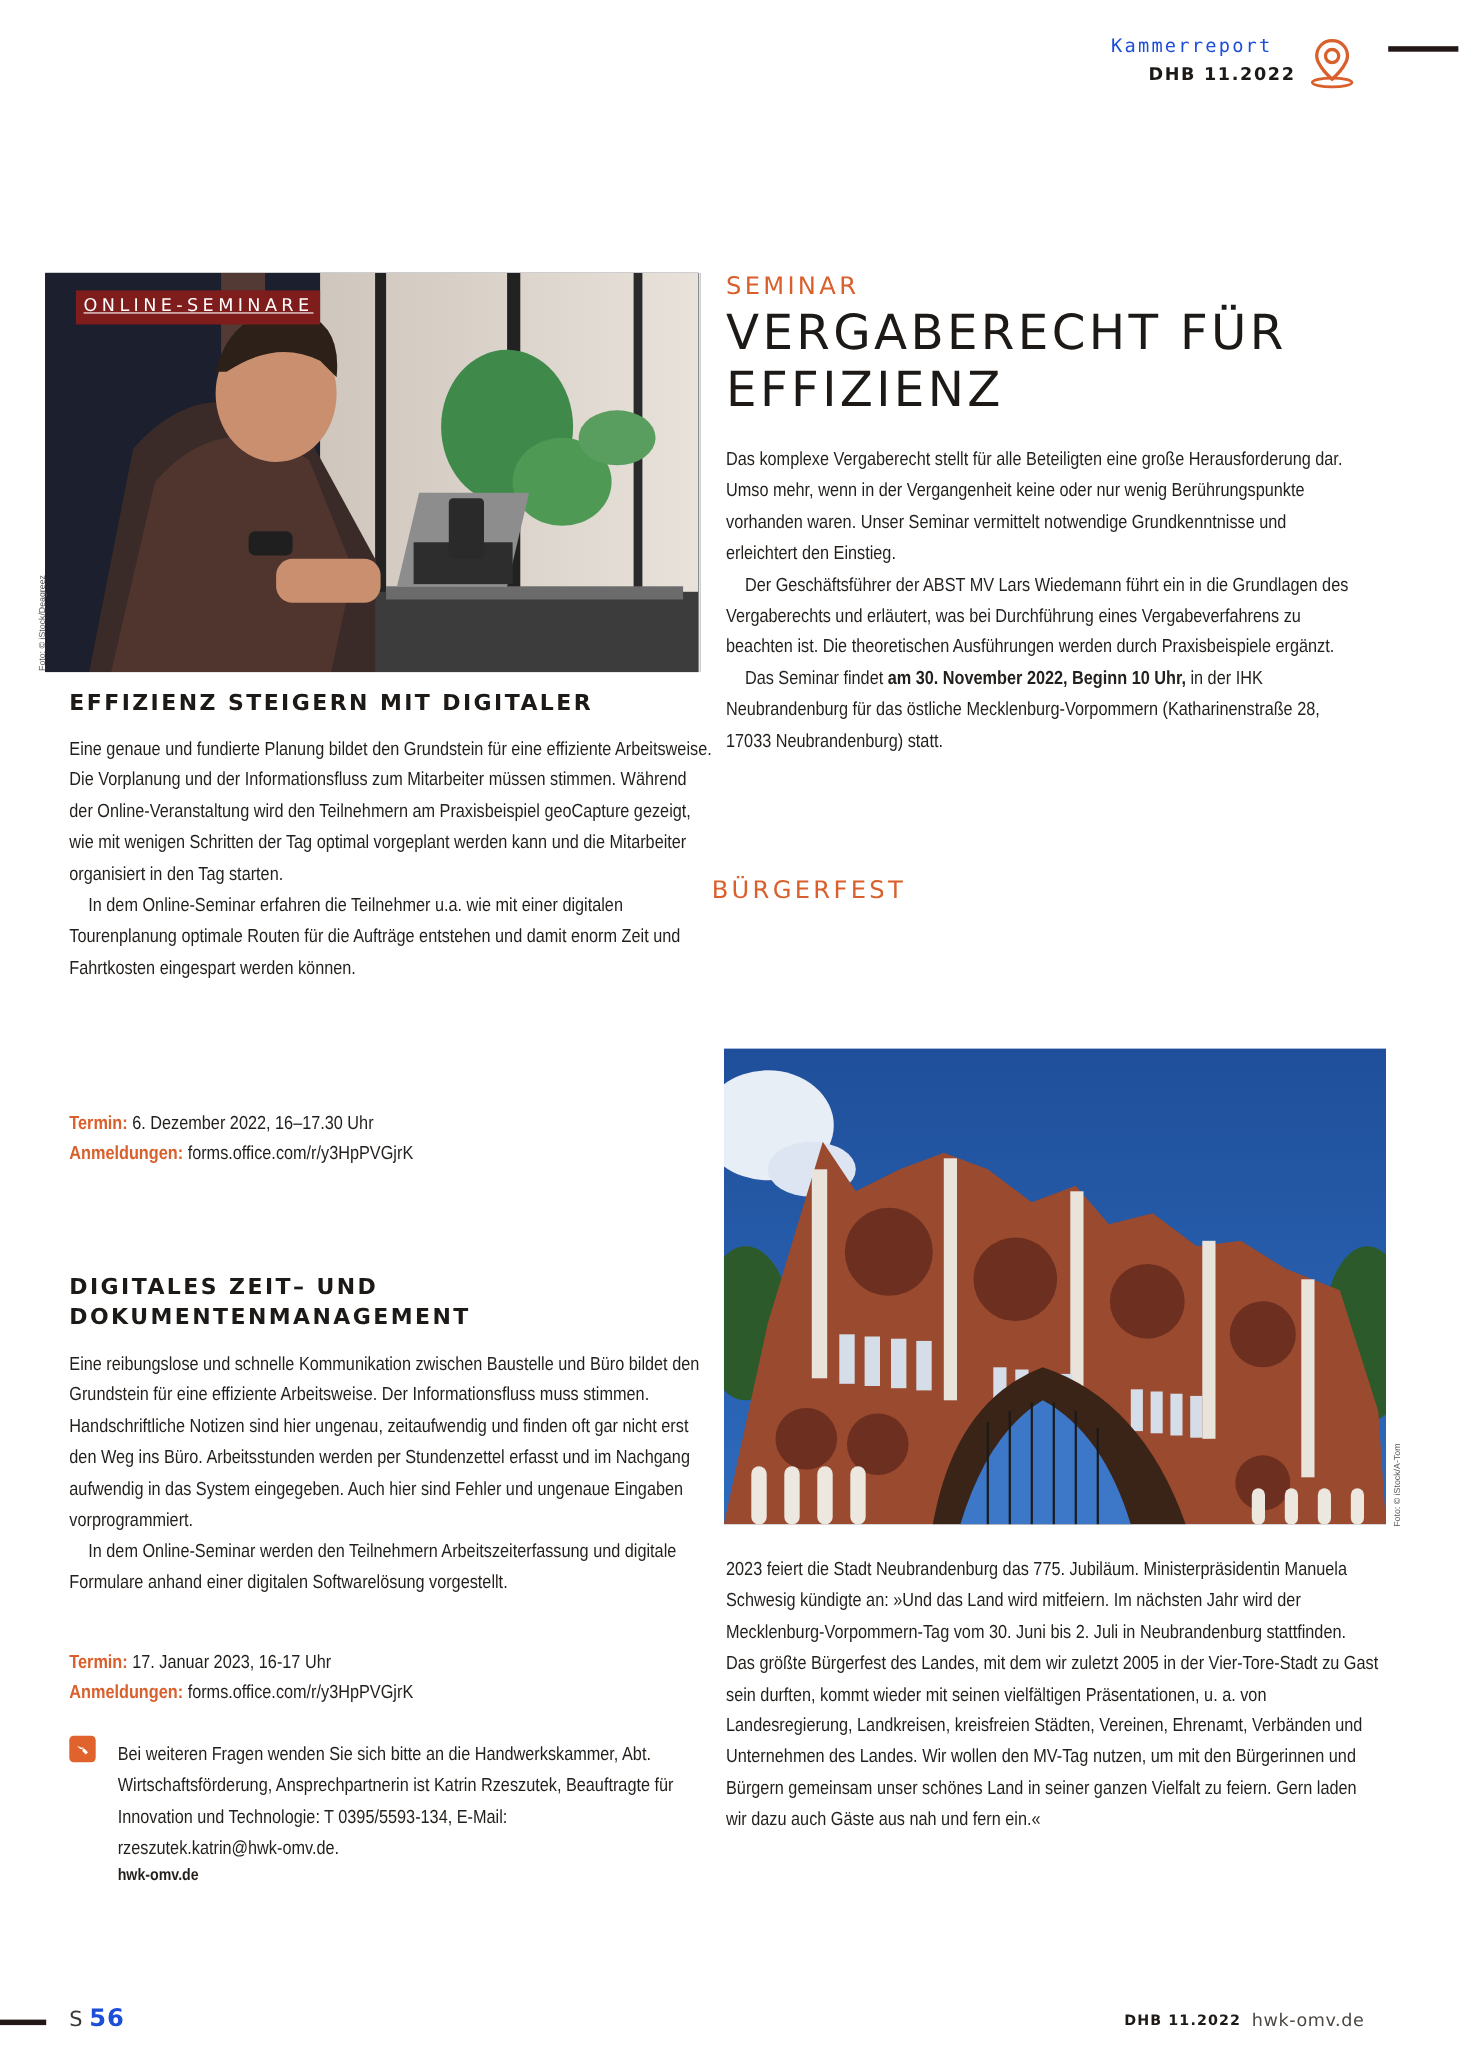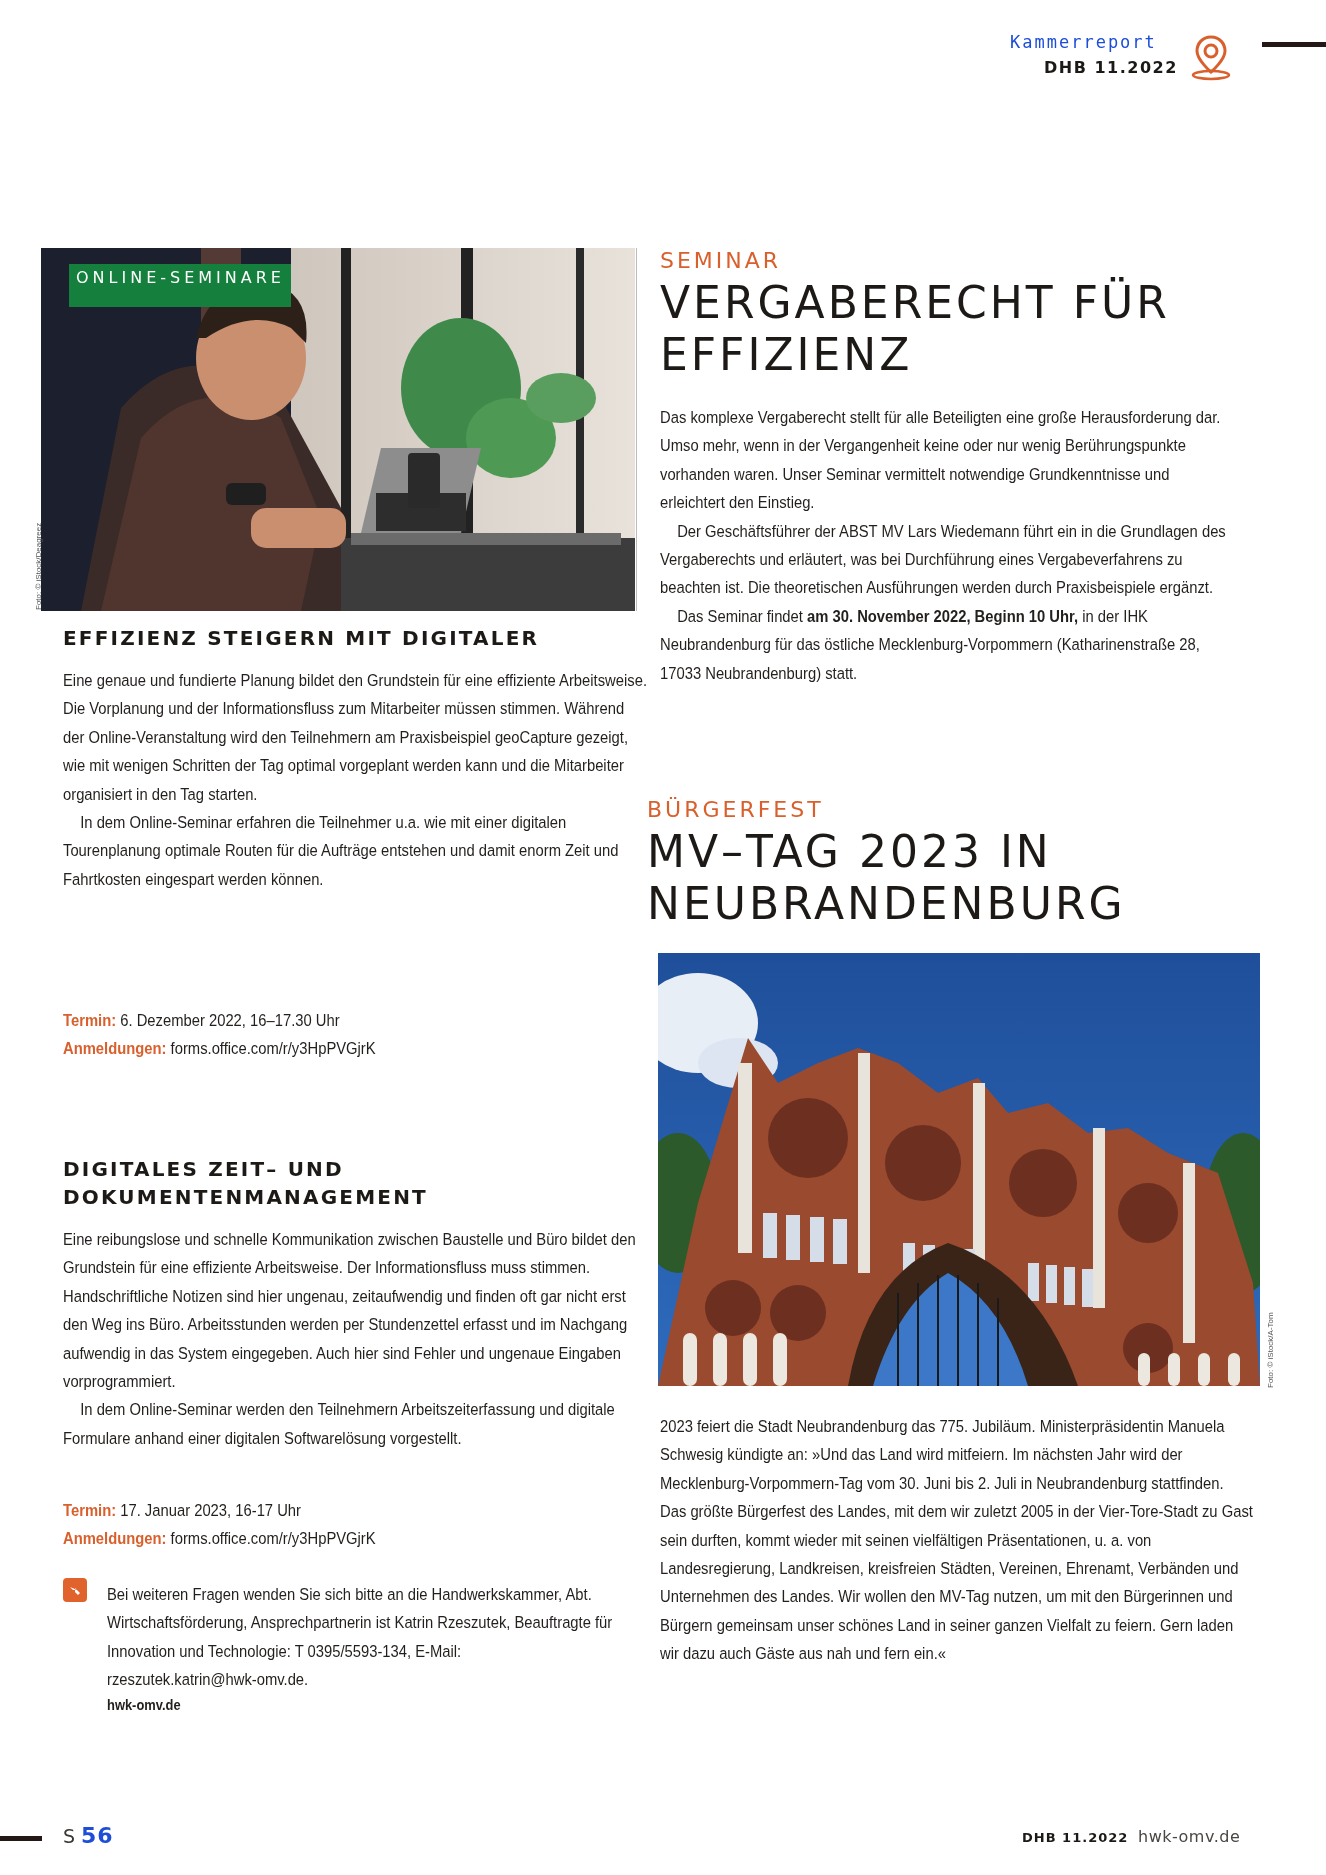--- a/index.html
+++ b/index.html
@@ -10,21 +10,21 @@
 
     
     .hdr-kicker { right: 410px; top: 32px; font-family: "DejaVu Sans Mono", monospace; font-size: 17px; letter-spacing: 2px; color: #1d4ed8; }
     .hdr-issue { right: 410px; top: 58px; font-family: "DejaVu Sans", sans-serif; font-weight: bold; font-size: 16px; letter-spacing: 1.5px; color: #1c1916; }
     .hdr-kicker, .hdr-issue { right: auto; }
     .hdr-pin { left: 1190px; top: 34px; width: 42px; height: 48px; }
     .hdr-rule { left: 1262px; top: 42px; width: 64px; height: 5px; background: #231815; }
 
     
     .photo-left { left: 41px; top: 248px; width: 594px; height: 363px; overflow: hidden; background: #1a1d2a; }
-    .tag { position: absolute; left: 28px; top: 16px; background: #15803d; color: #fff; font-family: "DejaVu Sans", sans-serif; font-size: 16px; letter-spacing: 4px; padding: 4px 6px 20px 7px; }
+    .tag { position: absolute; left: 28px; top: 16px; background: #7f1d1d; color: #fff; font-family: "DejaVu Sans", sans-serif; font-size: 16px; letter-spacing: 4px; padding: 4px 6px 8px 7px; text-decoration: underline; }
     .credit-v { position: absolute; font-family: "Liberation Sans", sans-serif; font-size: 8px; color: #555; transform-origin: left top; transform: rotate(-90deg); white-space: nowrap; }
 
     
     .kicker-orange { font-family: "DejaVu Sans", sans-serif; color: #d9602c; font-size: 22px; letter-spacing: 3px; font-weight: normal; }
     .big-title { font-family: "DejaVu Sans", sans-serif; font-size: 44px; letter-spacing: 3px; line-height: 52px; color: #1c1916; font-weight: normal; }
     .sub-title { font-family: "DejaVu Sans", sans-serif; font-weight: bold; font-size: 20px; letter-spacing: 2.2px; line-height: 28px; color: #1c1916; }
 
     .body-text { font-family: "Liberation Sans", sans-serif; font-size: 17.2px; line-height: 28.4px; color: #231f1c; transform: scaleX(0.86); transform-origin: left top; width: 680px; }
     .body-text p { text-indent: 0; }
     .body-text p.indent { text-indent: 20px; }
@@ -151,24 +151,20 @@
   </h2>
   <div class="body-text" style="margin-top:22px; width:670px;">
     <p>Das komplexe Vergaberecht stellt für alle Beteiligten eine große Herausforderung dar. Umso mehr, wenn in der Vergangenheit keine oder nur wenig Berührungspunkte vorhanden waren. Unser Seminar vermittelt notwendige Grundkenntnisse und erleichtert den Einstieg.</p>
     <p class="indent">Der Geschäftsführer der ABST MV Lars Wiedemann führt ein in die Grundlagen des Vergaberechts und erläutert, was bei Durchführung eines Vergabeverfahrens zu beachten ist. Die theoretischen Ausführungen werden durch Praxisbeispiele ergänzt.</p>
     <p class="indent"><span>Das Seminar findet </span><b>am 30. November 2022, Beginn 10 Uhr,</b><span> in der IHK Neubrandenburg für das östliche Mecklenburg-Vorpommern (Katharinenstraße 28, 17033 Neubrandenburg) statt.</span></p>
   </div>
 </div>
 
 <div class="abs" style="left:647px; top:797px; width:600px;">
   <div class="kicker-orange">BÜRGERFEST</div>
-  <h2 class="big-title" style="margin-top:4px;">
-    <span>MV–TAG 2023 IN</span><br>
-    <span>NEUBRANDENBURG</span>
-  </h2>
 </div>
 
 <div class="abs photo-right">
   <svg width="602" height="433" viewBox="0 0 602 433" preserveAspectRatio="none">
     <defs>
       <linearGradient id="sky" x1="0" y1="0" x2="0" y2="1">
         <stop offset="0" stop-color="#1f4f9a"></stop>
         <stop offset="1" stop-color="#2e6bbd"></stop>
       </linearGradient>
     </defs>

